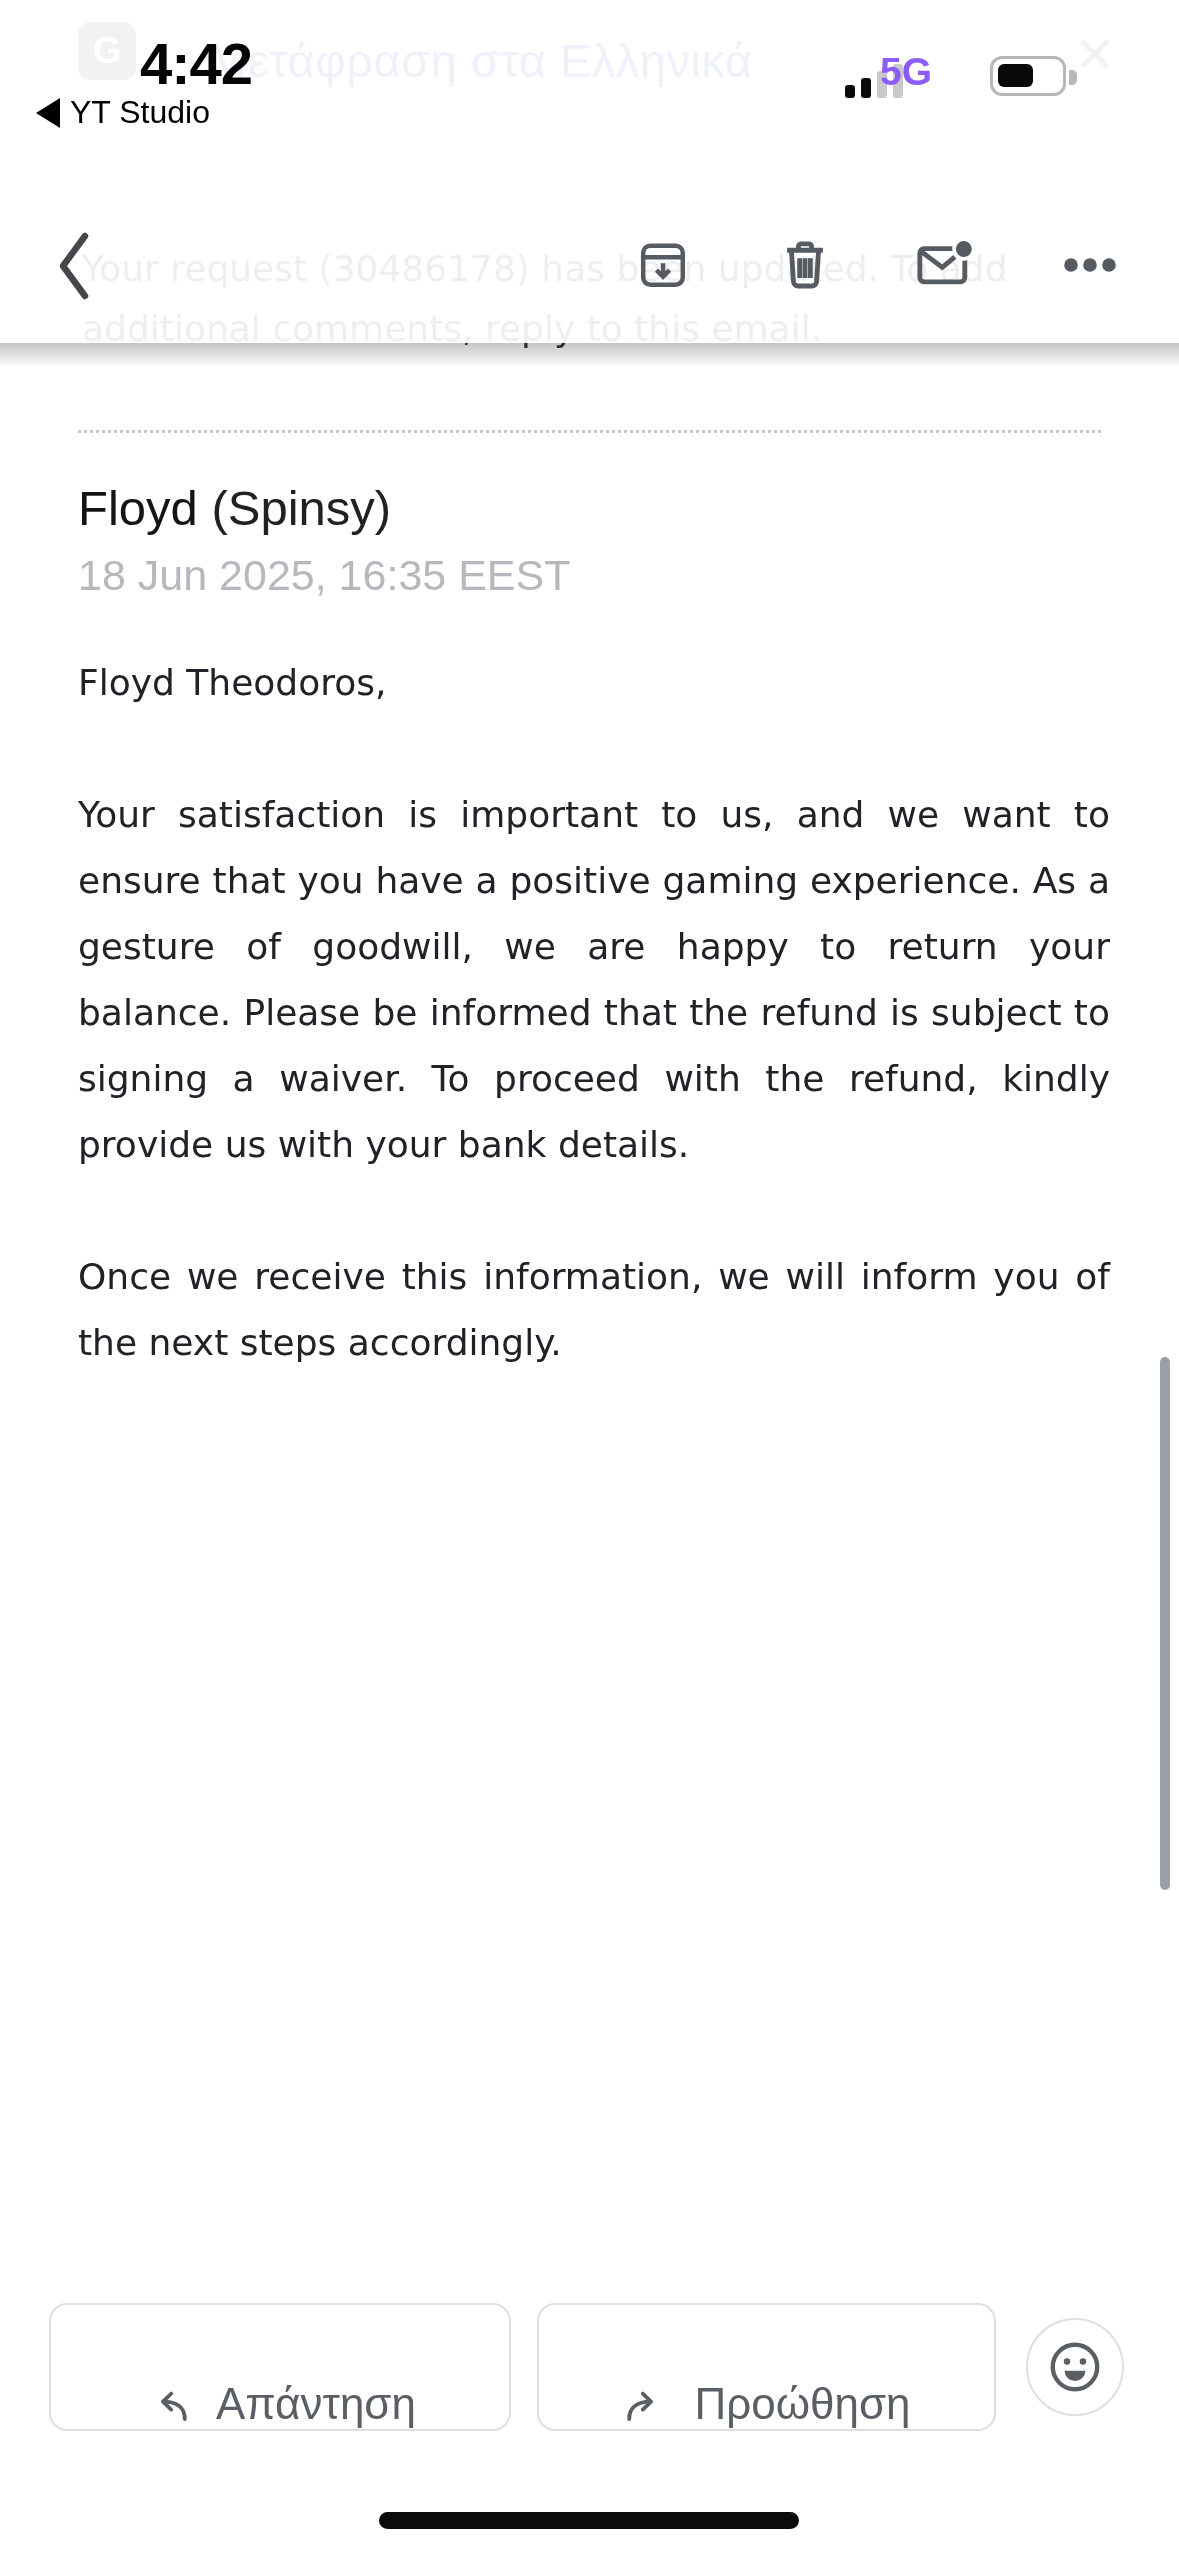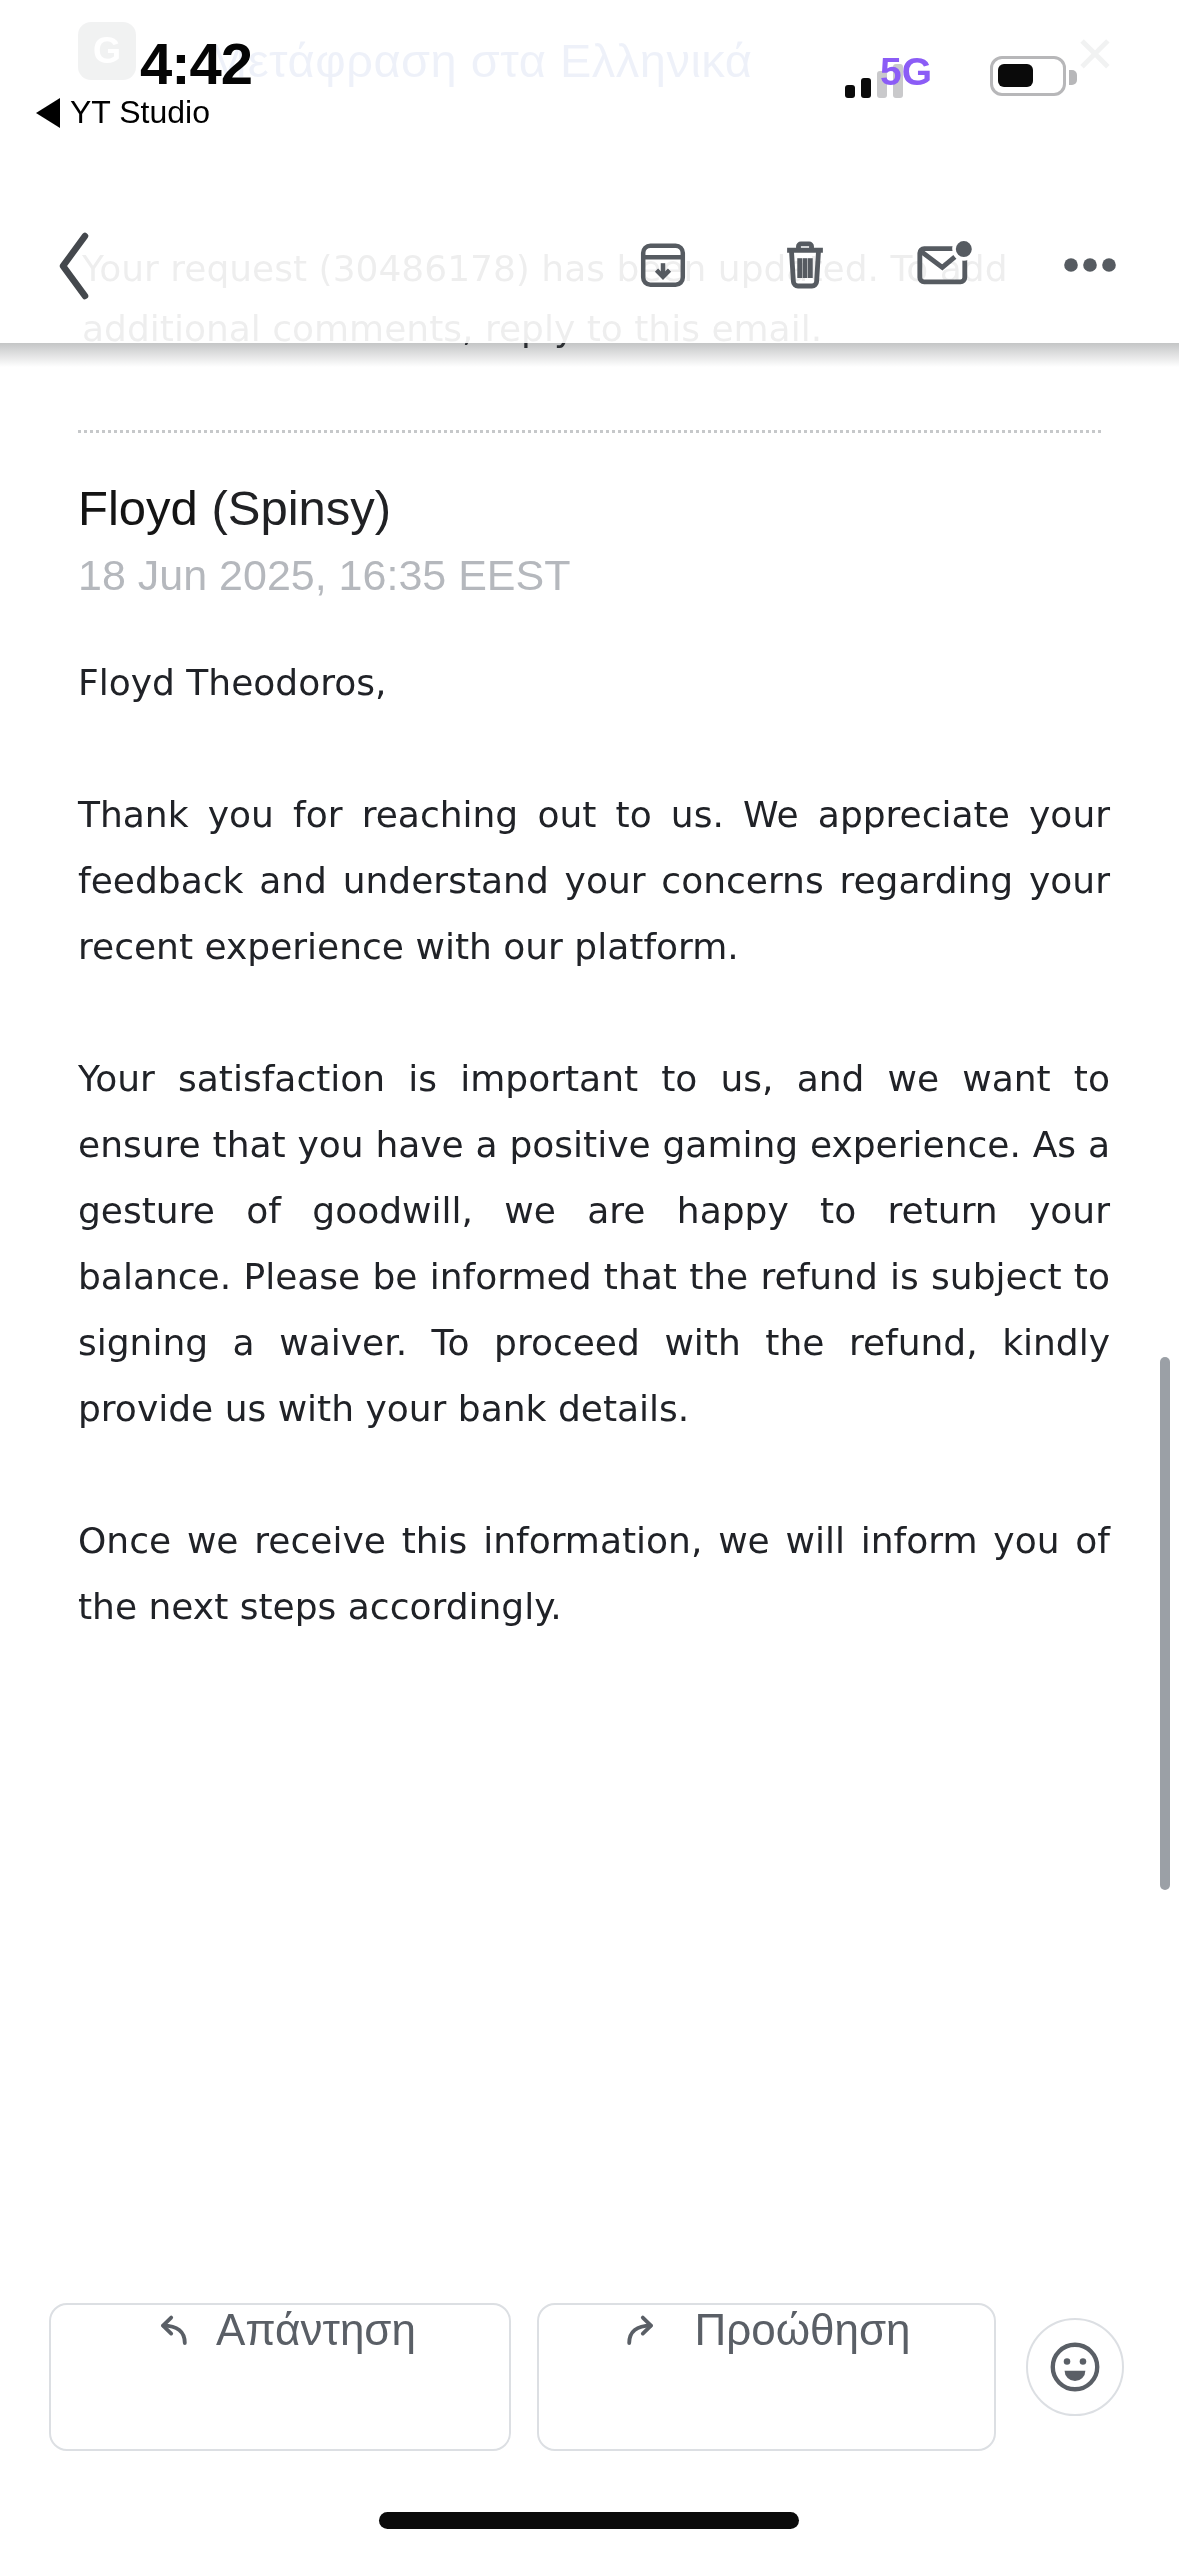--- a/index.html
+++ b/index.html
@@ -47,22 +47,22 @@
   .sender { position:absolute; left:78px; top:480px; font-size:49px; color:#202124; }
   .sender b { font-weight:400; color:#141414; }
   .maildate { position:absolute; left:78px; top:551px; font-size:43px; color:#b5b8bd; }
   .mailbody { position:absolute; left:78px; top:650px; width:1032px; font-family:"DejaVu Sans", sans-serif;
               font-size:36px; line-height:66px; color:#202227; text-align:justify; }
   .mailbody p { margin:0 0 66px 0; }
   .mailbody .fields p { margin:0; }
   .mailbody .fields { margin:0 0 66px 0; }
 
   
-  .actbtn { position:absolute; top:2303px; height:148px; background:#fff; border:2px solid #dcdfe3;
-            border-radius:18px; display:flex; align-items:flex-start; justify-content:center; gap:24px;
+  .actbtn { position:absolute; top:2303px; height:128px; background:#fff; border:2px solid #dcdfe3;
+            border-radius:18px; display:flex; align-items:flex-end; justify-content:center; gap:24px;
             color:#5a5f66; font-size:44px; cursor:pointer; }
   .actbtn.reply { left:49px; width:462px; }
   .actbtn.fwd { left:537px; width:459px; }
   .emoji { position:absolute; left:1026px; top:2318px; width:98px; height:98px; border:2px solid #dcdfe3;
            border-radius:50%; background:#fff; display:flex; align-items:center; justify-content:center; cursor:pointer; }
 
   .scrollbar { position:absolute; left:1160px; top:1357px; width:10px; height:533px; border-radius:5px; background:#9ba0a6; z-index:4; }
   .homebar { position:absolute; left:379px; top:2512px; width:420px; height:17px; border-radius:9px; background:#0b0b0b; z-index:4; }
 </style>
 </head>
@@ -144,21 +144,20 @@
   </div>
 
   <div class="content">
     <div class="divider"></div>
     <div class="sender">
       <b>Floyd</b><span> (Spinsy)</span>
     </div>
     <div class="maildate">18 Jun 2025, 16:35 EEST</div>
     <div class="mailbody">
       <p>Floyd Theodoros,</p>
-      <p>Thank you for reaching out to us. We appreciate your feedback and understand your concerns regarding your recent experience with our platform.</p>
       <p>Your satisfaction is important to us, and we want to ensure that you have a positive gaming experience. As a gesture of goodwill, we are happy to return your balance. Please be informed that the refund is subject to signing a waiver. To proceed with the refund, kindly provide us with your bank details.</p>
       <p>Once we receive this information, we will inform you of the next steps accordingly.</p>
     </div>
   </div>
 
   <div class="actbtn reply">
     <svg width="48" height="48" viewBox="0 0 24 24" fill="none" stroke="#5a5f66" stroke-width="1.9" stroke-linecap="round" stroke-linejoin="round">
       <path d="M20.4 19 C20.4 13.2 16.6 10.3 9.6 10.3"></path>
       <path d="M13.6 6.3 L9.5 10.3 L13.6 14.3"></path>
     </svg>

